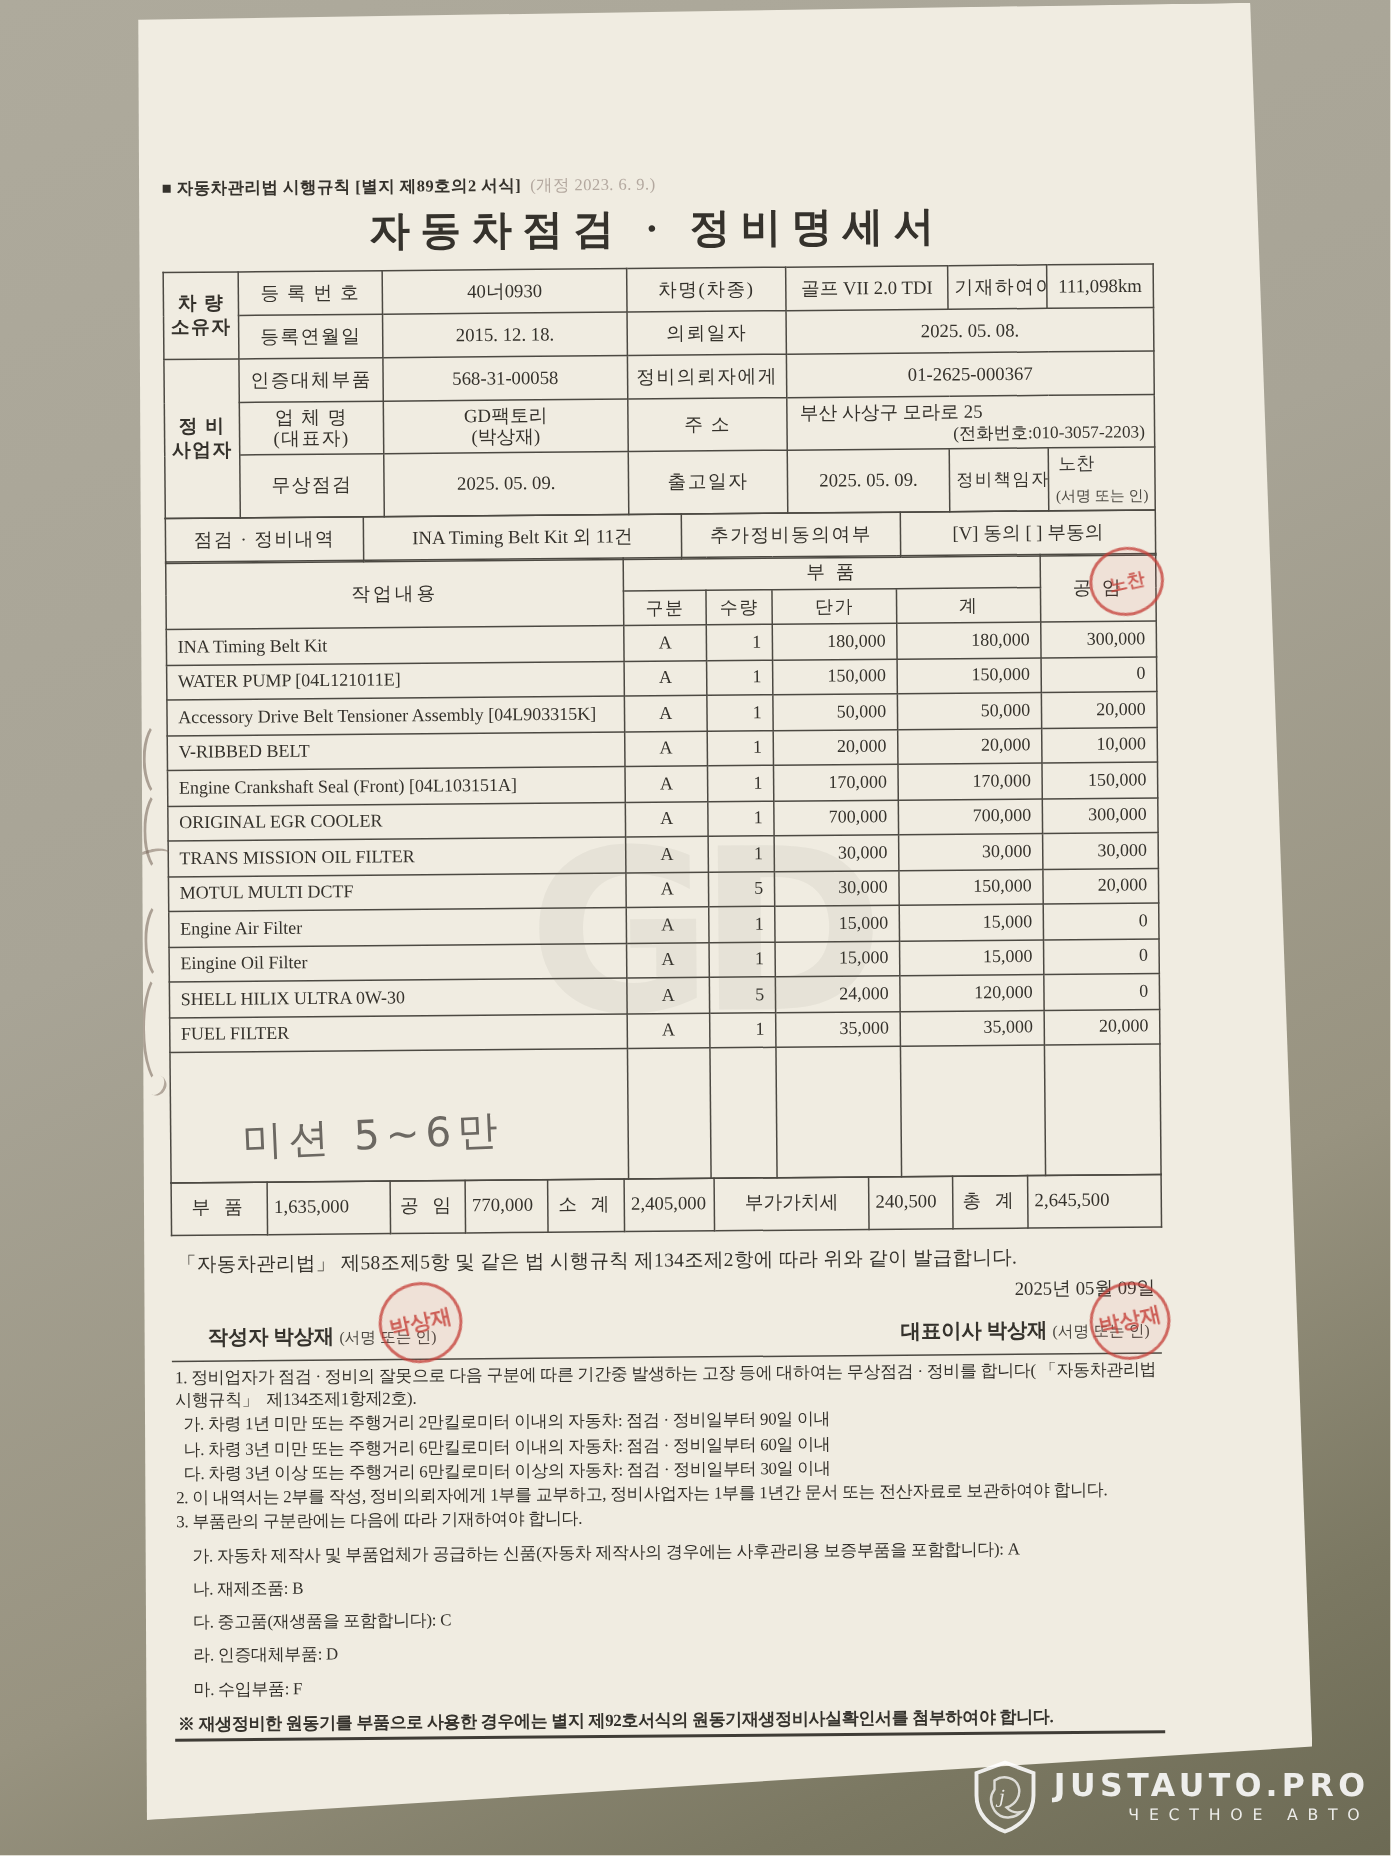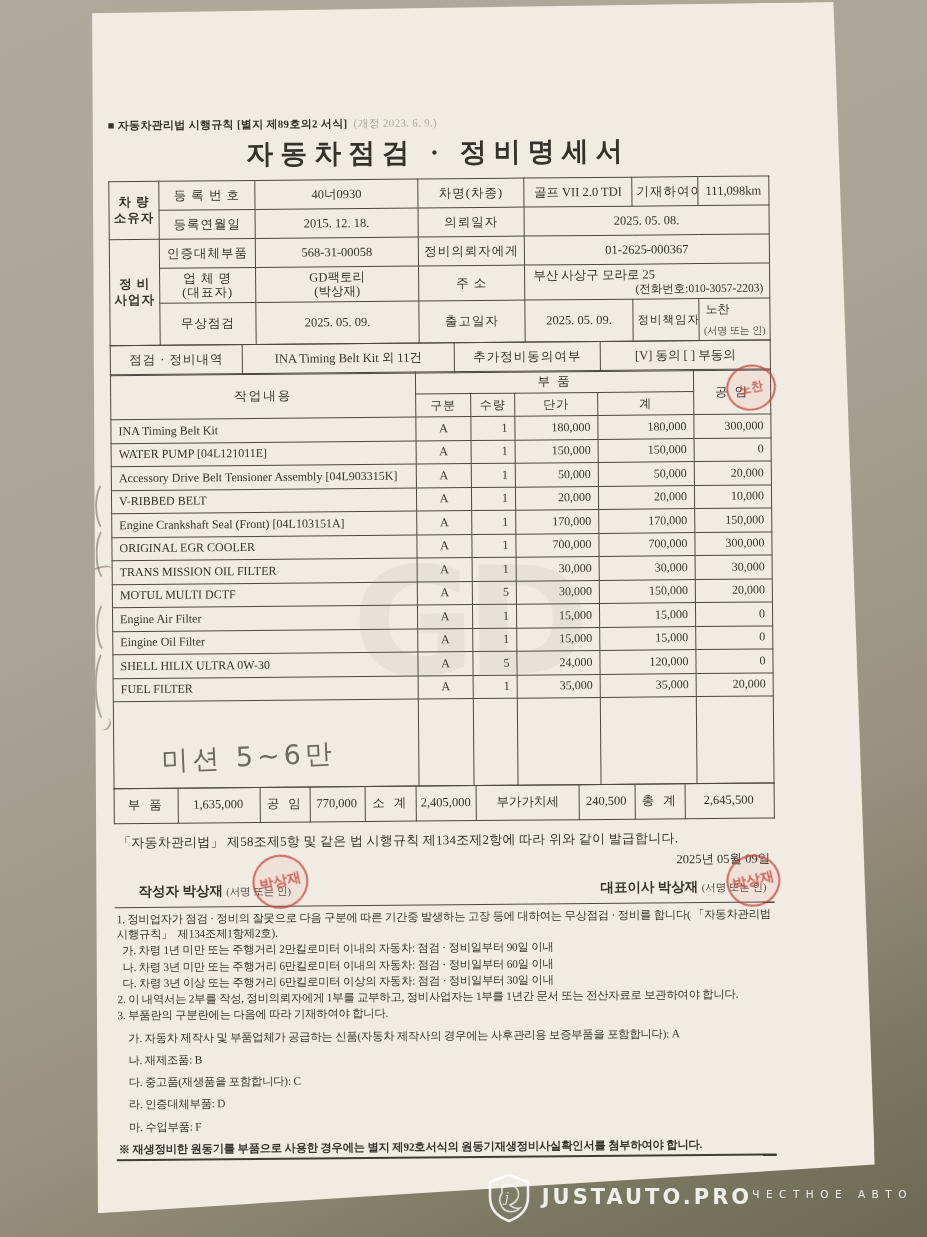--- a/index.html
+++ b/index.html
@@ -34,21 +34,21 @@
   .sum-row td{height:25px;text-align:center;}
   
   .parts-table th{text-align:center;letter-spacing:2px;}
   .parts-table .sub th{letter-spacing:1px;height:18px;font-size:12px;}
   .parts-table td{height:18.5px;font-size:12px;border-color:#4c4942;}
   .parts-table td.name{text-align:left;padding-left:7px;font-family:"Liberation Serif",serif;}
   .parts-table td.ctr{text-align:center;}
   .parts-table td.num{text-align:right;padding-right:7px;}
   .spacer td{height:82px;}
   .totals-table td{height:30px;text-align:center;font-size:12.5px;}
-  .totals-table td.num{text-align:center;padding-right:6px;}
+  .totals-table td.num{text-align:left;padding-right:6px;}
   .totals-table td.tl{letter-spacing:3px;}
   
   .issue{margin:10px 0 0 4px;font-size:13px;letter-spacing:.2px;}
   .issue-date{text-align:right;font-size:12.5px;margin:4px 4px 0 0;}
   .sign-row{display:flex;justify-content:space-between;margin:10px 8px 6px 24px;font-size:13.5px;}
   .sign-row b{font-weight:bold;}
   .sgn{font-size:10.5px;color:#4c4942;}
   .notes{border-top:1.6px solid #4c4942;padding:3px 0 0 2px;}
   .notes p{margin:1px 0;font-size:11.3px;white-space:pre-wrap;line-height:1.35;letter-spacing:-0.2px;}
   .notes p.sp{margin-top:7px;}
@@ -73,21 +73,21 @@
   .pen.m2{left:-16px;top:408px;width:20px;height:52px;}
   .pen.m3{left:-24px;top:448px;width:26px;height:10px;border:none;
           border-top:2px solid rgba(115,98,86,.5);transform:rotate(-14deg);border-radius:60%;}
   .pen.m4{left:-16px;top:482px;width:20px;height:50px;}
   .pen.m5{left:-18px;top:530px;width:22px;height:72px;}
   .pen.m6{left:-16px;top:598px;width:12px;height:14px;border:none;
           border-right:2px solid rgba(115,98,86,.5);transform:rotate(28deg);border-radius:50%;}
   
   .brand{position:absolute;right:14px;bottom:14px;display:flex;align-items:center;gap:10px;
          color:rgba(255,255,255,.88);font-family:"DejaVu Sans",sans-serif;z-index:5;}
-  .brand .txt{display:flex;flex-direction:row;line-height:1.1;}
+  .brand .txt{display:flex;flex-direction:column;line-height:1.1;align-items:flex-end;}
   .brand .nm{font-size:21px;letter-spacing:3px;font-weight:bold;}
   .brand .tg{font-size:10.5px;letter-spacing:6.5px;text-align:center;margin-top:3px;}
 </style>
 </head>
 <body>
 
 <div class="scene">
   <div class="paper">
     <div class="form">
 

